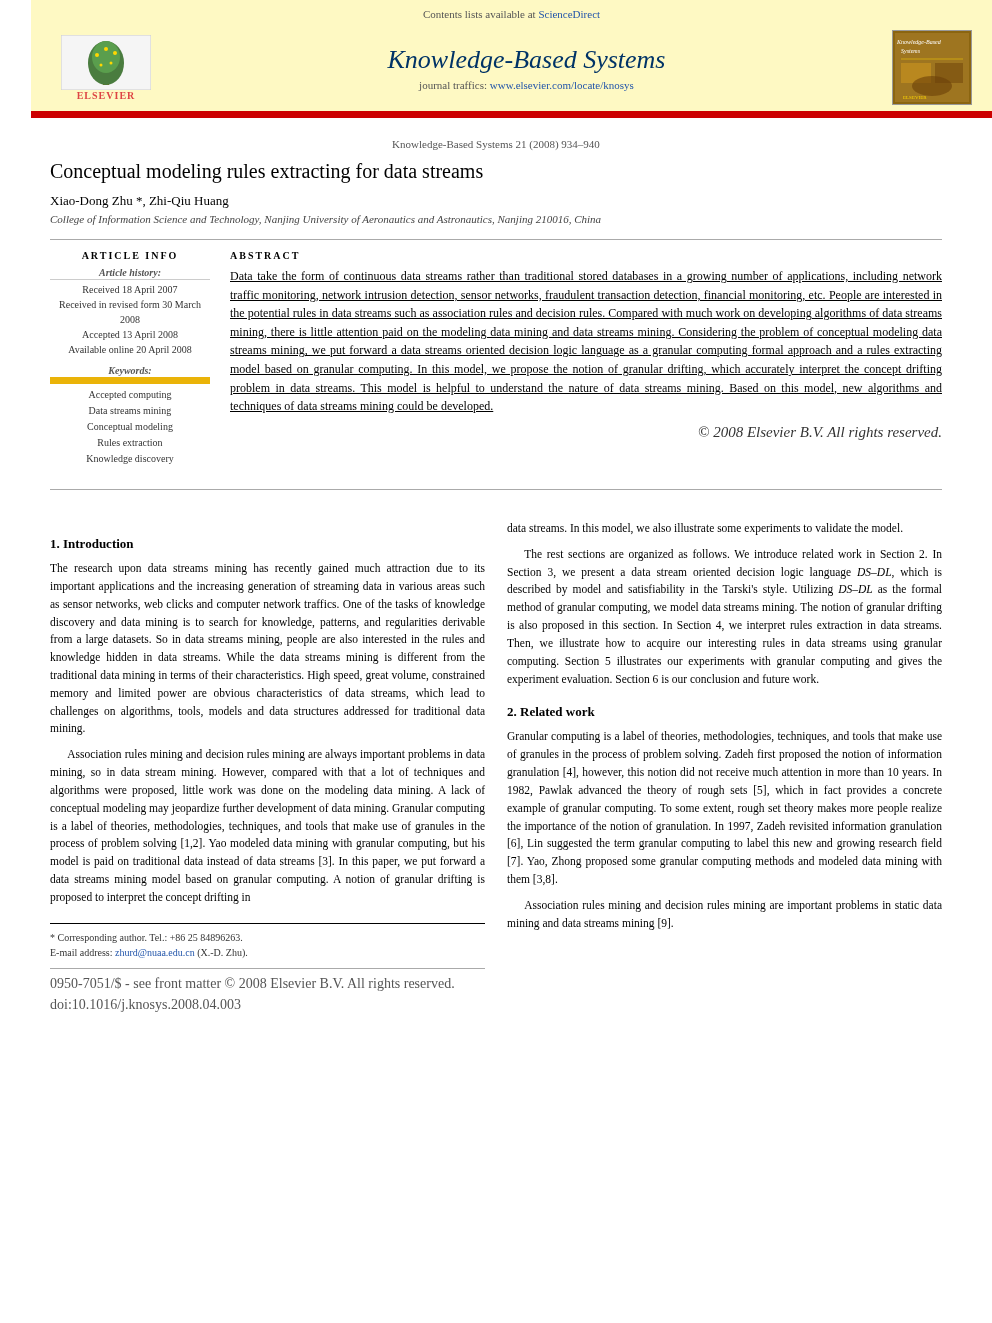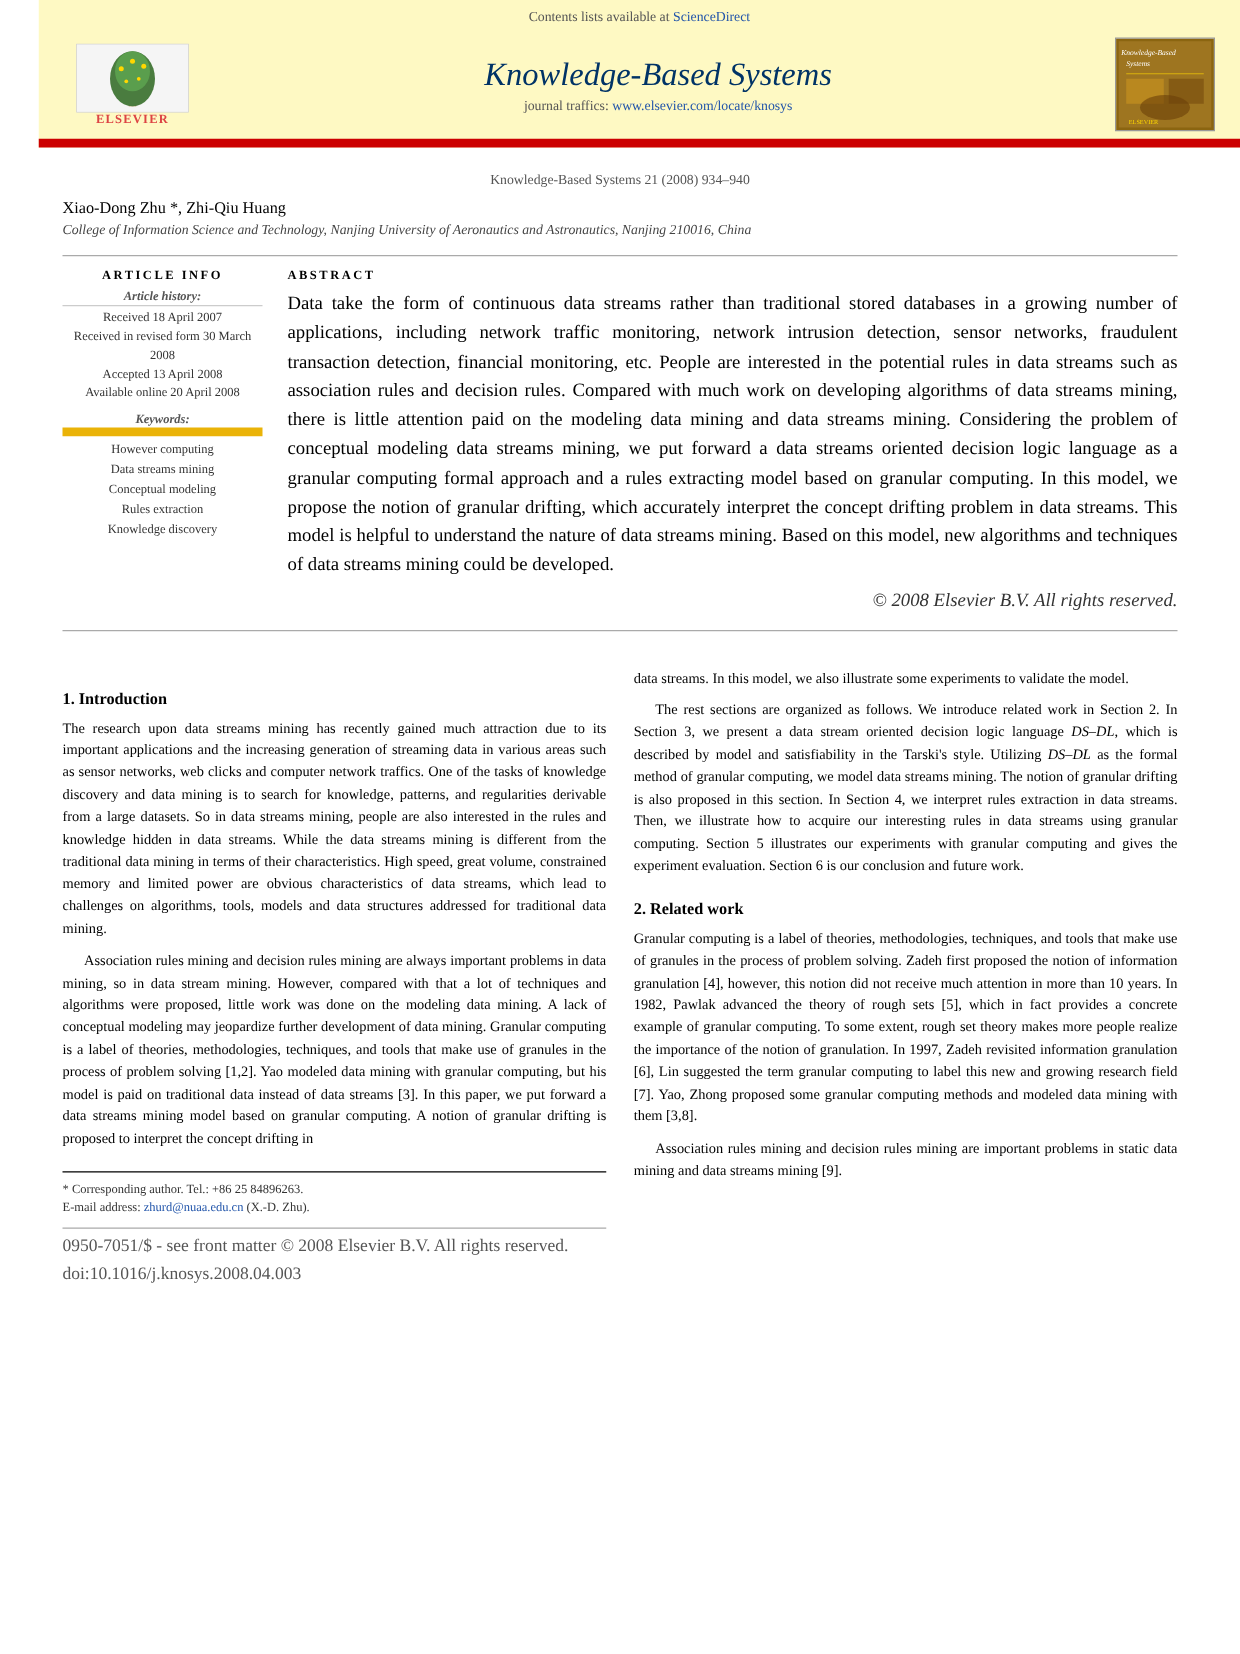--- a/index.html
+++ b/index.html
@@ -189,24 +189,25 @@
 
     .abstract-title {
       font-size: 10px;
       letter-spacing: 2px;
       font-weight: bold;
       color: #000;
       margin-bottom: 6px;
     }
 
     .abstract-text {
-      font-size: 15px;
+      font-size: 12px;
       line-height: 1.55;
       text-align: justify;
       color: #000;
+      text-decoration: underline;
     }
 
     .copyright-line {
       font-size: 15px;
       color: #333;
       text-align: right;
       margin-top: 8px;
       font-style: italic;
     }
 
@@ -329,20 +330,21 @@
       </svg>
     </div>
   </div>
   <div class="red-top-bar"></div>
 </div>
 
 <div class="paper-content">
 
   <div style="text-align:center; font-size:11px; color:#555; margin-bottom:8px;">Knowledge-Based Systems 21 (2008) 934–940</div>
 
+  <h1 class="paper-title">Conceptual modeling rules extracting for data streams</h1>
 
   <div class="authors">Xiao-Dong Zhu *, Zhi-Qiu Huang</div>
 
   <div class="affiliation">College of Information Science and Technology, Nanjing University of Aeronautics and Astronautics, Nanjing 210016, China</div>
 
   <hr class="divider">
 
   <div class="two-col">
 
     <div class="article-info">
@@ -351,21 +353,21 @@
       <div class="info-section">
         <div class="info-section-title">Article history:</div>
         <div class="info-line">Received 18 April 2007</div>
         <div class="info-line">Received in revised form 30 March 2008</div>
         <div class="info-line">Accepted 13 April 2008</div>
         <div class="info-line">Available online 20 April 2008</div>
       </div>
 
       <div class="info-section">
         <div class="keywords-label">Keywords:</div>
-        <div class="keyword-item">However computing</div>
+        <div class="keyword-item">Accepted computing</div>
         <div class="keyword-item">Data streams mining</div>
         <div class="keyword-item">Conceptual modeling</div>
         <div class="keyword-item">Rules extraction</div>
         <div class="keyword-item">Knowledge discovery</div>
       </div>
     </div>
 
     <div class="abstract-section">
       <div class="abstract-title">ABSTRACT</div>
       <p class="abstract-text">Data take the form of continuous data streams rather than traditional stored databases in a growing number of applications, including network traffic monitoring, network intrusion detection, sensor networks, fraudulent transaction detection, financial monitoring, etc. People are interested in the potential rules in data streams such as association rules and decision rules. Compared with much work on developing algorithms of data streams mining, there is little attention paid on the modeling data mining and data streams mining. Considering the problem of conceptual modeling data streams mining, we put forward a data streams oriented decision logic language as a granular computing formal approach and a rules extracting model based on granular computing. In this model, we propose the notion of granular drifting, which accurately interpret the concept drifting problem in data streams. This model is helpful to understand the nature of data streams mining. Based on this model, new algorithms and techniques of data streams mining could be developed.</p>

